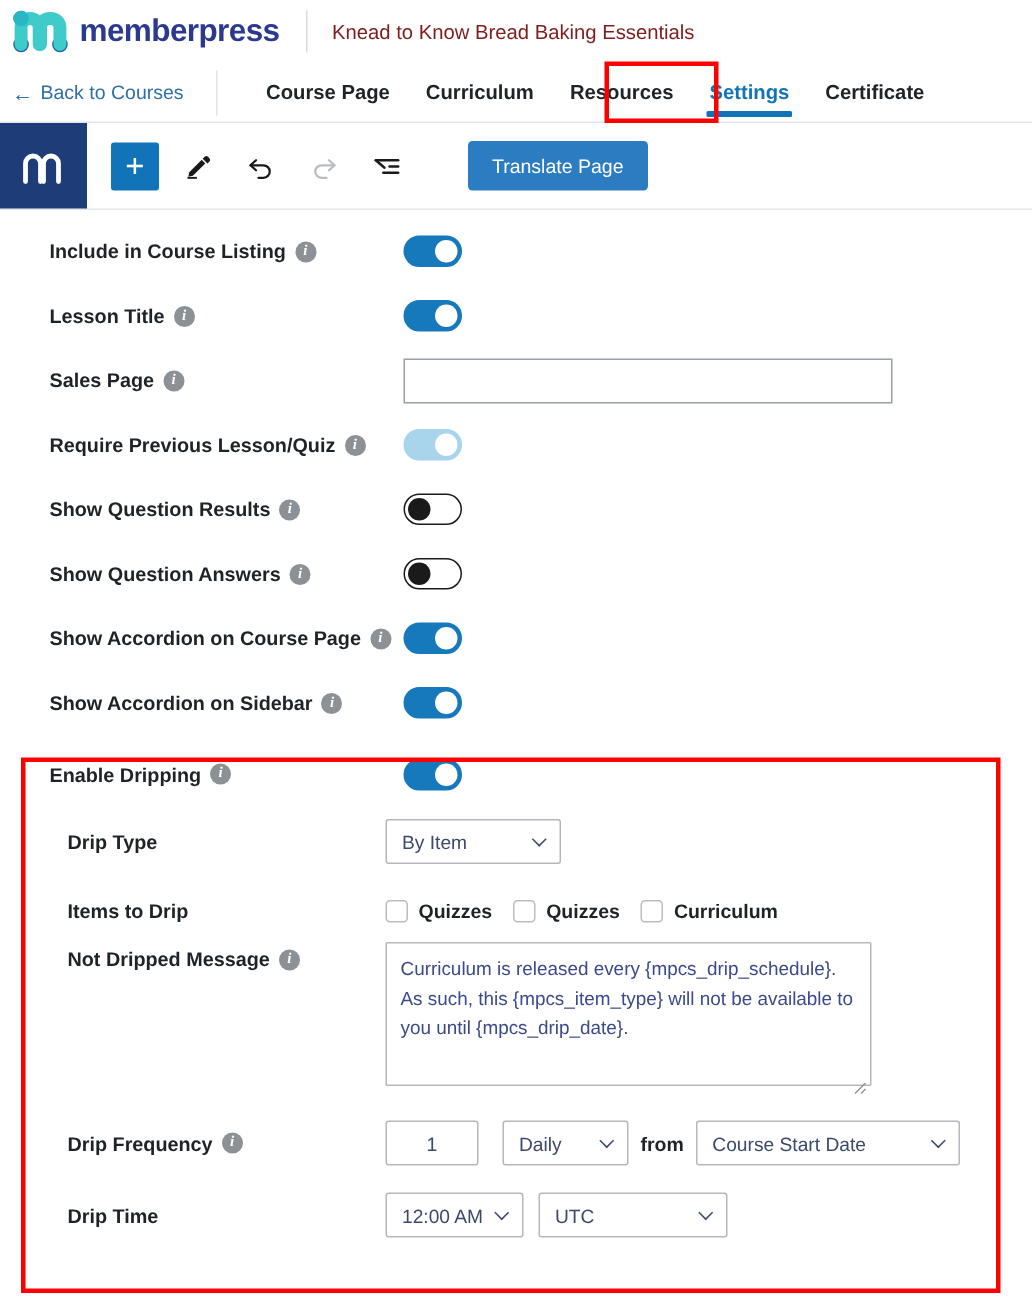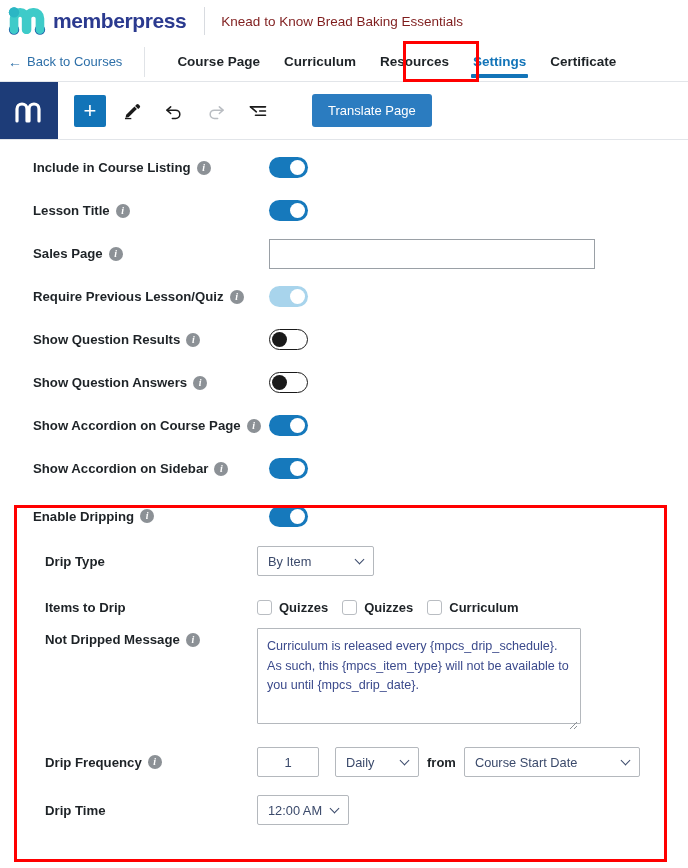--- a/index.html
+++ b/index.html
@@ -437,18 +437,22 @@
     </div>
 
     <div class="row" style="min-height:48px;">
       <div class="lbl col-label indent">
         <span>Drip Time</span>
       </div>
       <div class="sel time-sel">
         <span>12:00 AM</span>
         <span class="chev"></span>
       </div>
+      <div class="sel tz-sel" style="margin-left:10px;">
+        <span>UTC</span>
+        <span class="chev"></span>
+      </div>
     </div>
 
   </div>
 
   <div class="drip-outline"></div>
 </div>
 
 </body></html>

